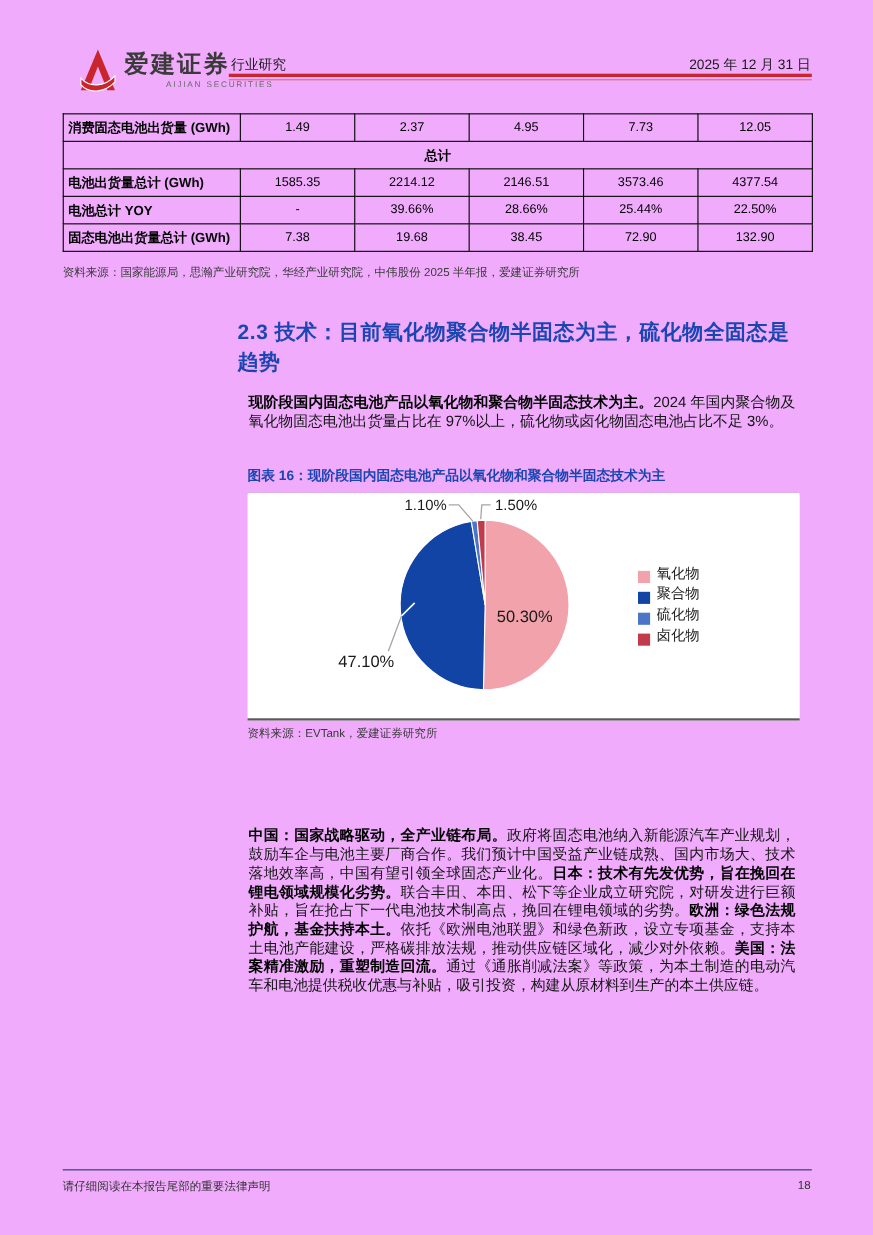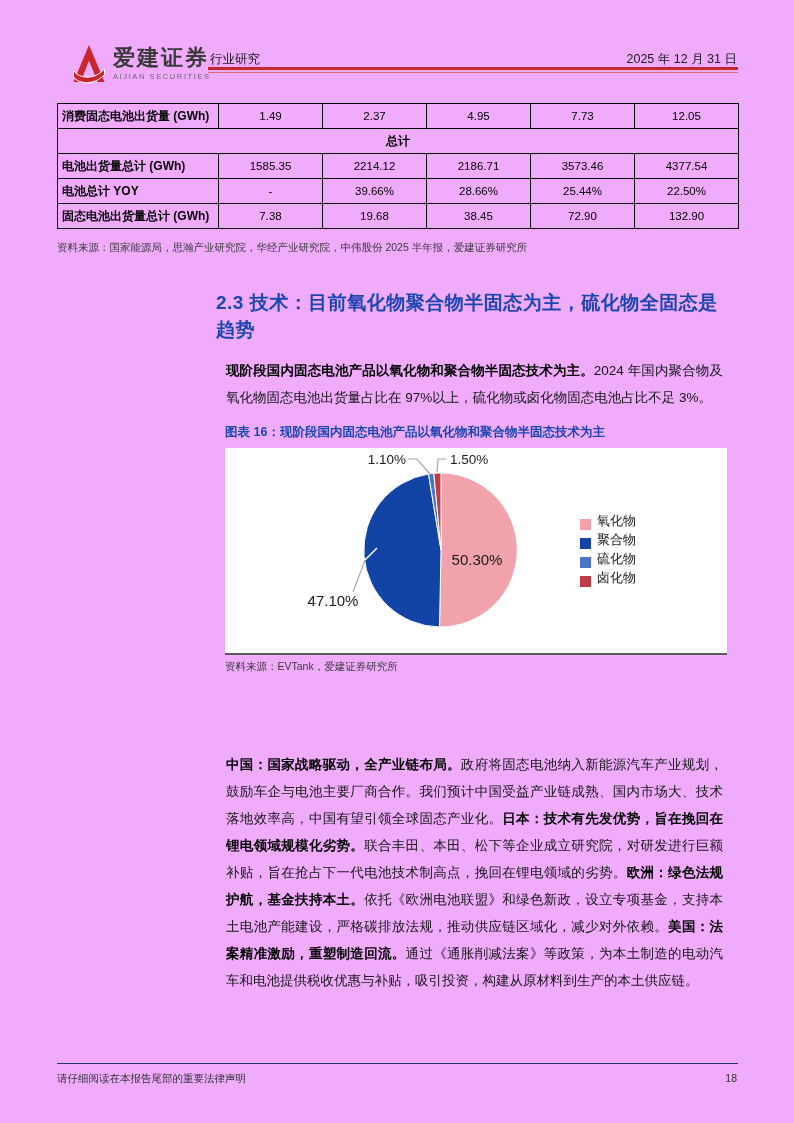--- a/index.html
+++ b/index.html
@@ -3,37 +3,37 @@
 <meta charset="utf-8">
 <style>
   html,body{margin:0;padding:0;background:#ffffff;}
   body{width:794px;height:1123px;font-family:"Liberation Sans","DejaVu Sans",sans-serif;-webkit-font-smoothing:antialiased;}
   .page{position:relative;width:794px;height:1123px;background:#f0abfc;overflow:hidden;}
 
   
   .logo{position:absolute;left:72px;top:44px;display:flex;align-items:center;gap:7px;}
   .logo-mark{width:34px;height:40px;}
   .brand-cn{font-size:22px;font-weight:bold;color:#3a3a3a;letter-spacing:2px;line-height:1;}
-  .brand-en{font-size:7.5px;color:#6a6a6a;letter-spacing:1.6px;margin-top:3px;}
+  .brand-en{font-size:7.5px;color:#6a6a6a;letter-spacing:1.6px;margin-top:3px;margin-left:38px;}
   .doc-type{position:absolute;left:210px;top:51px;font-size:12.5px;color:#1a1a1a;}
   .report-date{position:absolute;right:57px;top:51px;font-size:12.5px;color:#1a1a1a;}
   .red-rule{position:absolute;left:208px;width:530px;top:67px;height:2px;border-top:3px solid #C9252C;border-bottom:1px solid #DC6A6E;}
 
   
   table.data-table{position:absolute;left:57px;top:103px;width:681px;border-collapse:collapse;font-size:11.5px;color:#000;table-layout:fixed;}
   table.data-table td{border:1px solid #000;height:24px;text-align:center;padding:0 2px;overflow:hidden;white-space:nowrap;}
   table.data-table td.rowlabel{text-align:left;font-weight:bold;padding-left:4px;font-size:12px;}
   table.data-table td.merged{font-weight:bold;text-align:center;font-size:12px;}
   .table-source{position:absolute;left:57px;top:241px;font-size:10.5px;color:#3a3a3a;}
 
   
   .sec-title{position:absolute;left:216px;width:512px;font-size:19px;font-weight:bold;color:#1B46B1;line-height:27px;letter-spacing:0.5px;}
   #sec23{top:289px;}
   #sec24{top:706px;}
-  .body-para{position:absolute;left:226px;width:497px;font-size:13.5px;line-height:27px;color:#151515;text-align:justify;}
+  .body-para{position:absolute;left:226px;width:497px;font-size:13.5px;line-height:17px;color:#151515;text-align:justify;}
   #para23{top:357px;}
   #para24{top:751px;}
   .body-para .b{font-weight:bold;color:#000;}
 
   
   .fig-caption{position:absolute;left:225px;top:424px;width:502px;font-size:12.5px;font-weight:bold;color:#1B46B1;padding-bottom:7px;border-bottom:2.5px solid #7F7F7F;}
   .fig-area{position:absolute;left:225px;top:448px;width:502px;height:205px;border-bottom:2px solid #595959;background:#fff;}
   .chart-svg{position:absolute;left:0;top:0;}
   .chart-svg text{font-size:13.5px;fill:#1a1a1a;}
   .chart-svg text.big{font-size:15px;}
@@ -85,21 +85,21 @@
           <td>7.73</td>
           <td>12.05</td>
         </tr>
         <tr>
           <td colspan="6" class="merged">总计</td>
         </tr>
         <tr>
           <td class="rowlabel">电池出货量总计 (GWh)</td>
           <td>1585.35</td>
           <td>2214.12</td>
-          <td>2186.71</td>
+          <td>2146.51</td>
           <td>3573.46</td>
           <td>4377.54</td>
         </tr>
         <tr>
           <td class="rowlabel">电池总计 YOY</td>
           <td>-</td>
           <td>39.66%</td>
           <td>28.66%</td>
           <td>25.44%</td>
           <td>22.50%</td>

